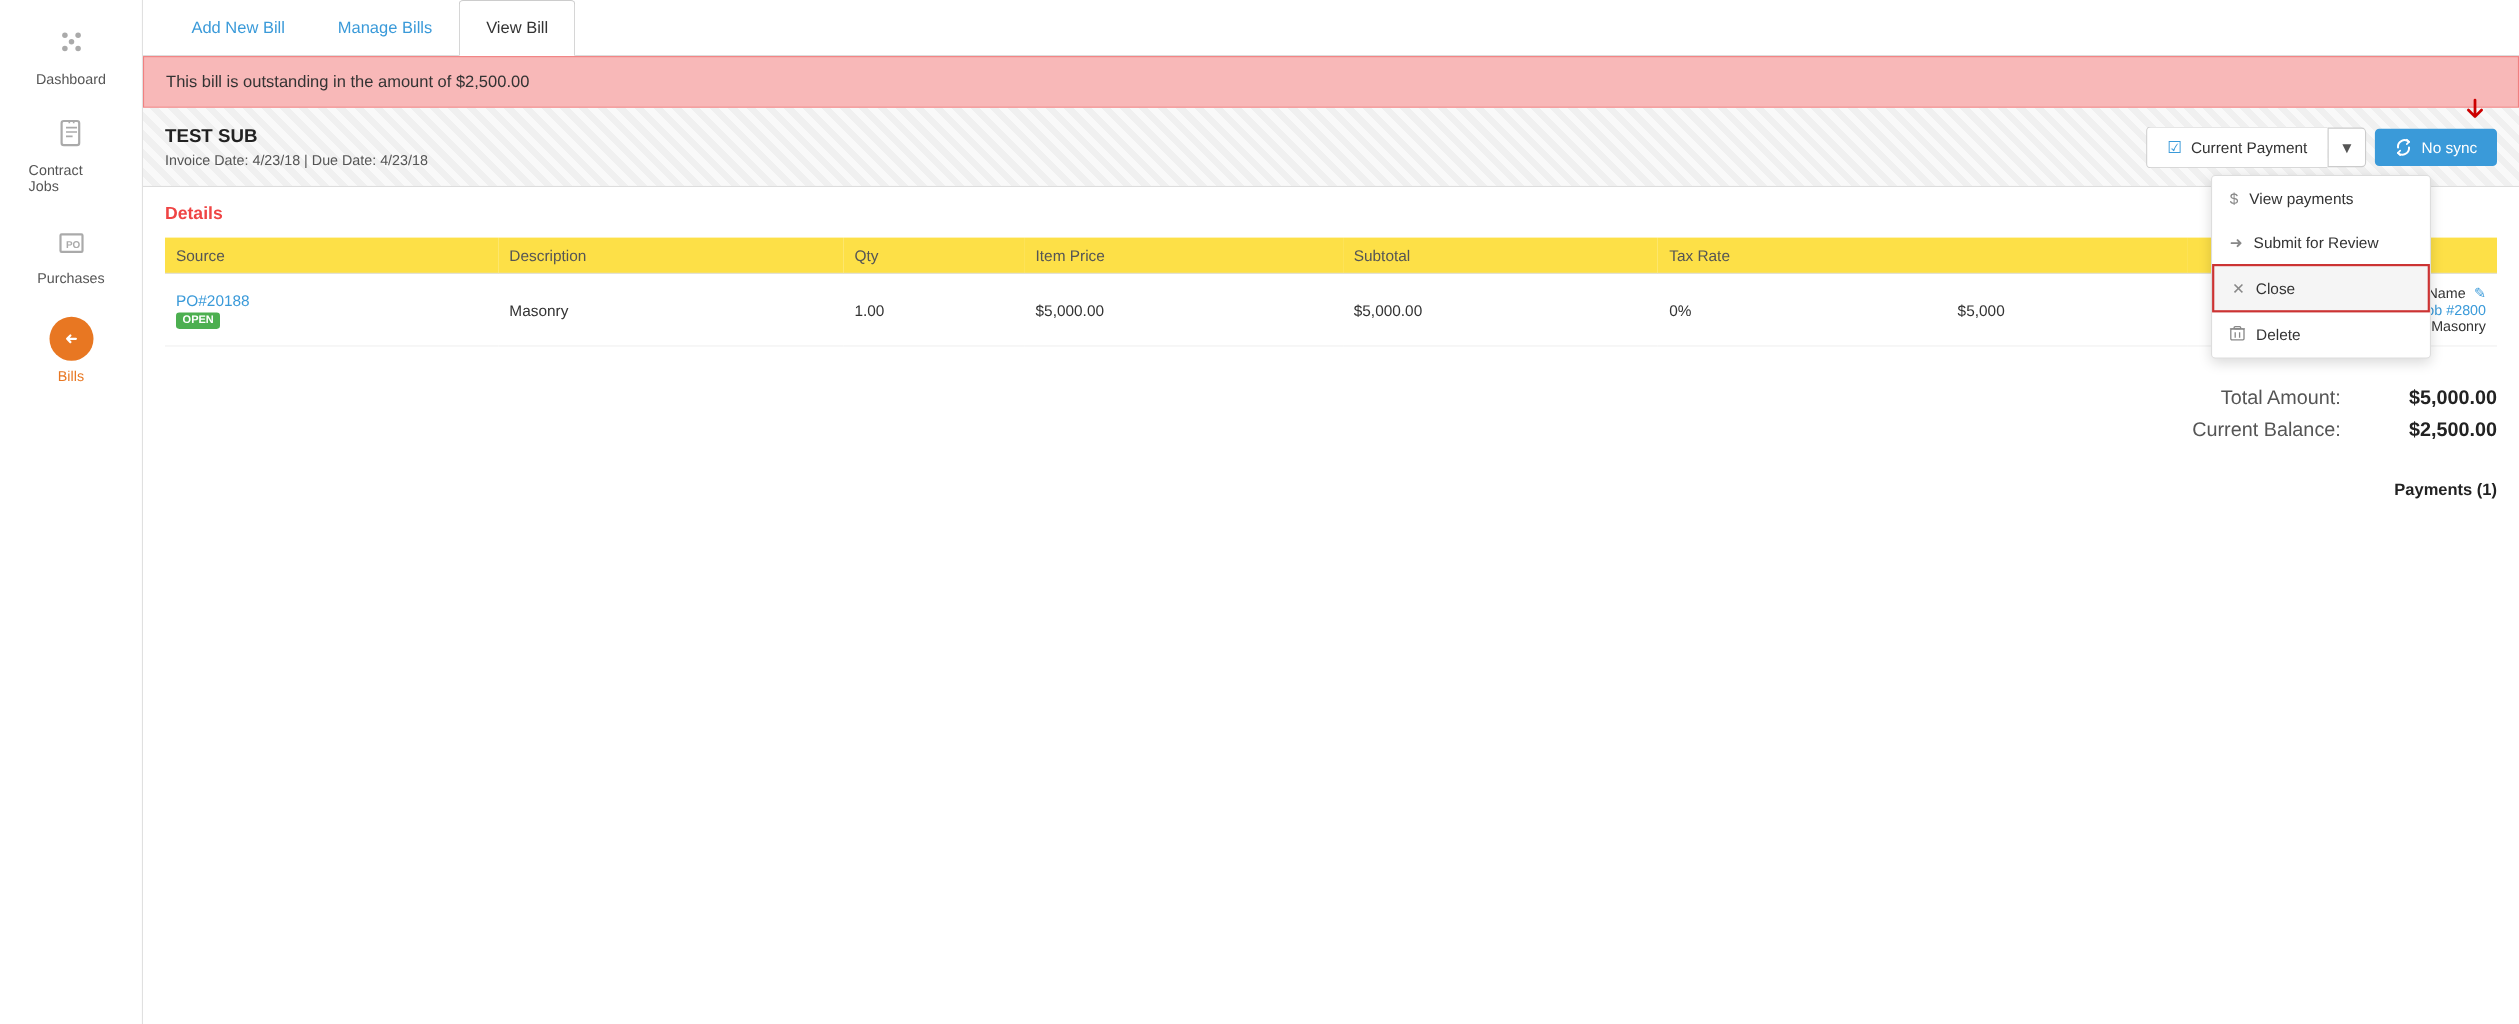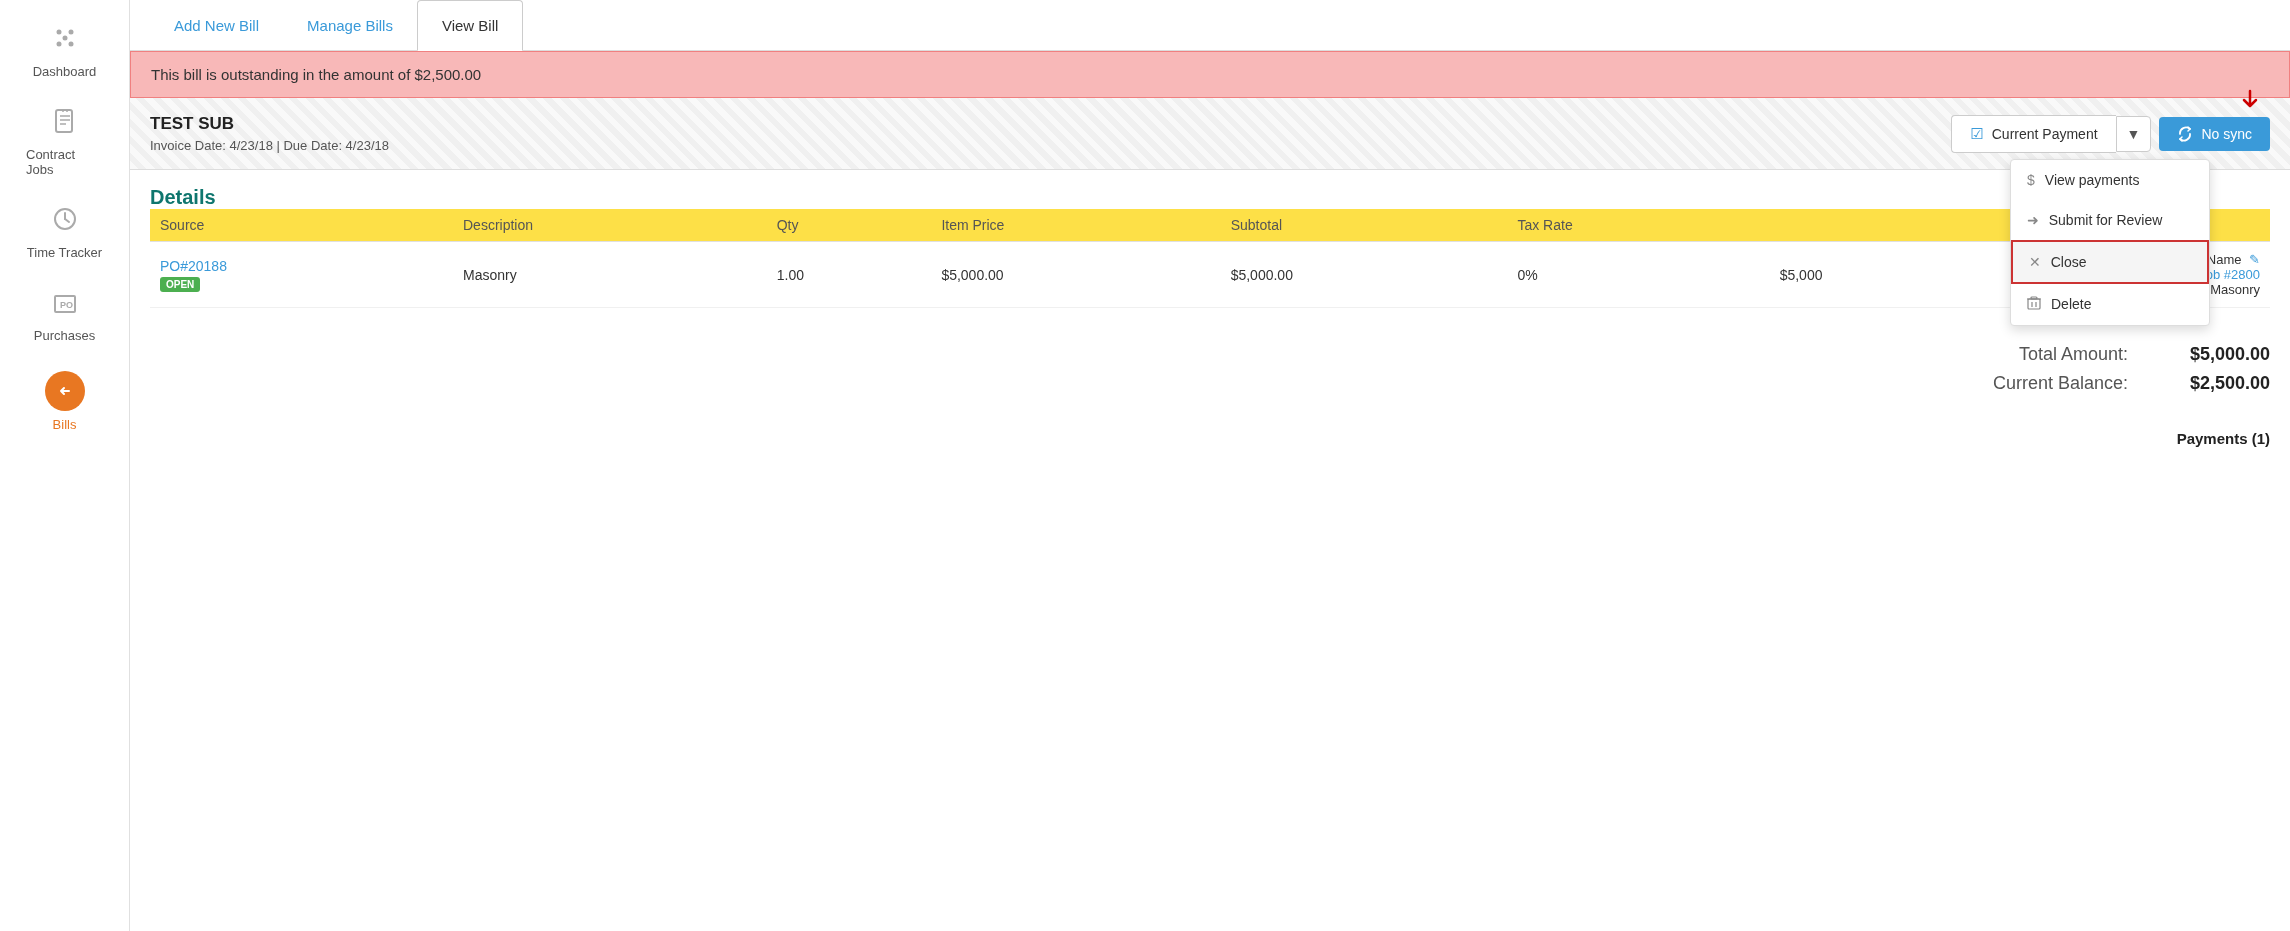--- a/index.html
+++ b/index.html
@@ -200,21 +200,21 @@
     .dropdown-item.highlighted {
       background: #f5f5f5;
       border: 2px solid #cc3333;
     }
     .dropdown-item .item-icon { color: #888; font-size: 14px; }
 
     
     .section {
       padding: 16px 20px;
     }
-    .section-title { font-size: 20px; font-weight: bold; color: #0f766e; margin-bottom: 0; }
+    .section-title { font-size: 16px; font-weight: bold; color: #ef4444; margin-bottom: 12px; }
 
     
     .details-table {
       width: 100%;
       border-collapse: collapse;
       font-size: 14px;
     }
     .details-table th {
       text-align: left;
       padding: 8px 10px;
@@ -294,30 +294,20 @@
         <line x1="9" y1="13" x2="19" y2="13" stroke="#aaa" stroke-width="1.5"></line>
         <line x1="9" y1="17" x2="15" y2="17" stroke="#aaa" stroke-width="1.5"></line>
         <line x1="12" y1="5" x2="12" y2="3" stroke="#aaa" stroke-width="1.5"></line>
         <line x1="16" y1="5" x2="16" y2="3" stroke="#aaa" stroke-width="1.5"></line>
       </svg>
     </span>
     <span>Contract Jobs</span>
   </div>
 
 
-  <div class="sidebar-item">
-    <span class="icon">
-      <svg width="28" height="28" viewBox="0 0 28 28" fill="none">
-        <circle cx="14" cy="14" r="10" stroke="#aaa" stroke-width="2"></circle>
-        <line x1="14" y1="8" x2="14" y2="14" stroke="#aaa" stroke-width="2" stroke-linecap="round"></line>
-        <line x1="14" y1="14" x2="18" y2="17" stroke="#aaa" stroke-width="2" stroke-linecap="round"></line>
-      </svg>
-    </span>
-    <span>Time Tracker</span>
-  </div>
 
   <div class="sidebar-item">
     <span class="icon">
       <svg width="28" height="28" viewBox="0 0 28 28" fill="none">
         <rect x="4" y="8" width="20" height="16" rx="1" stroke="#aaa" stroke-width="2"></rect>
         <text x="9" y="20" font-size="9" fill="#aaa" font-weight="bold">PO</text>
       </svg>
     </span>
     <span>Purchases</span>
   </div>

